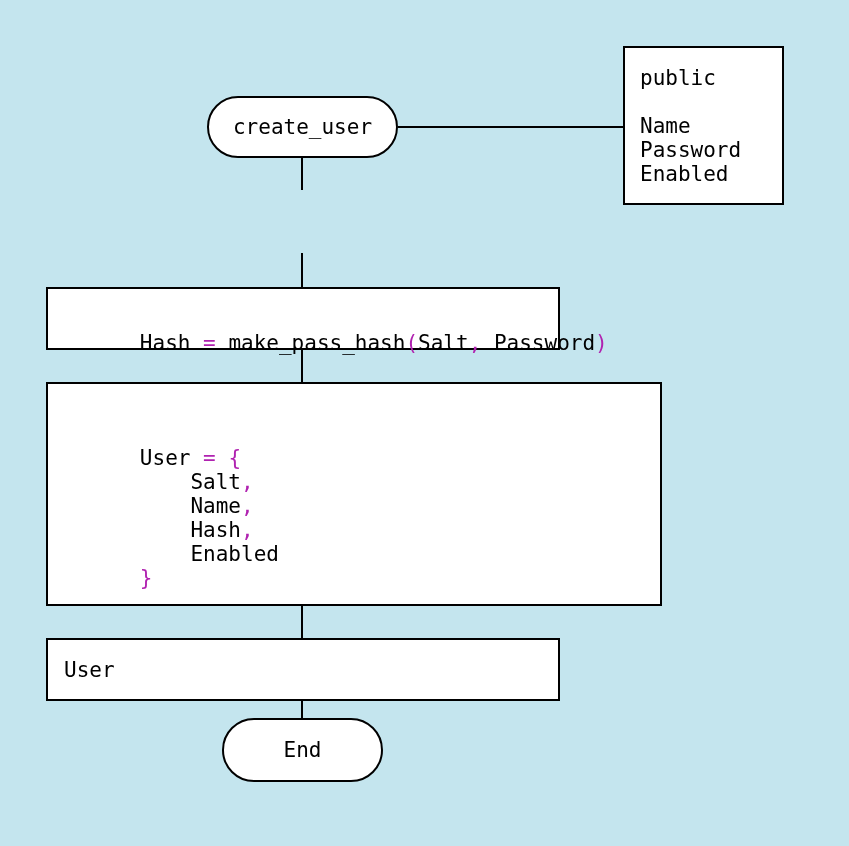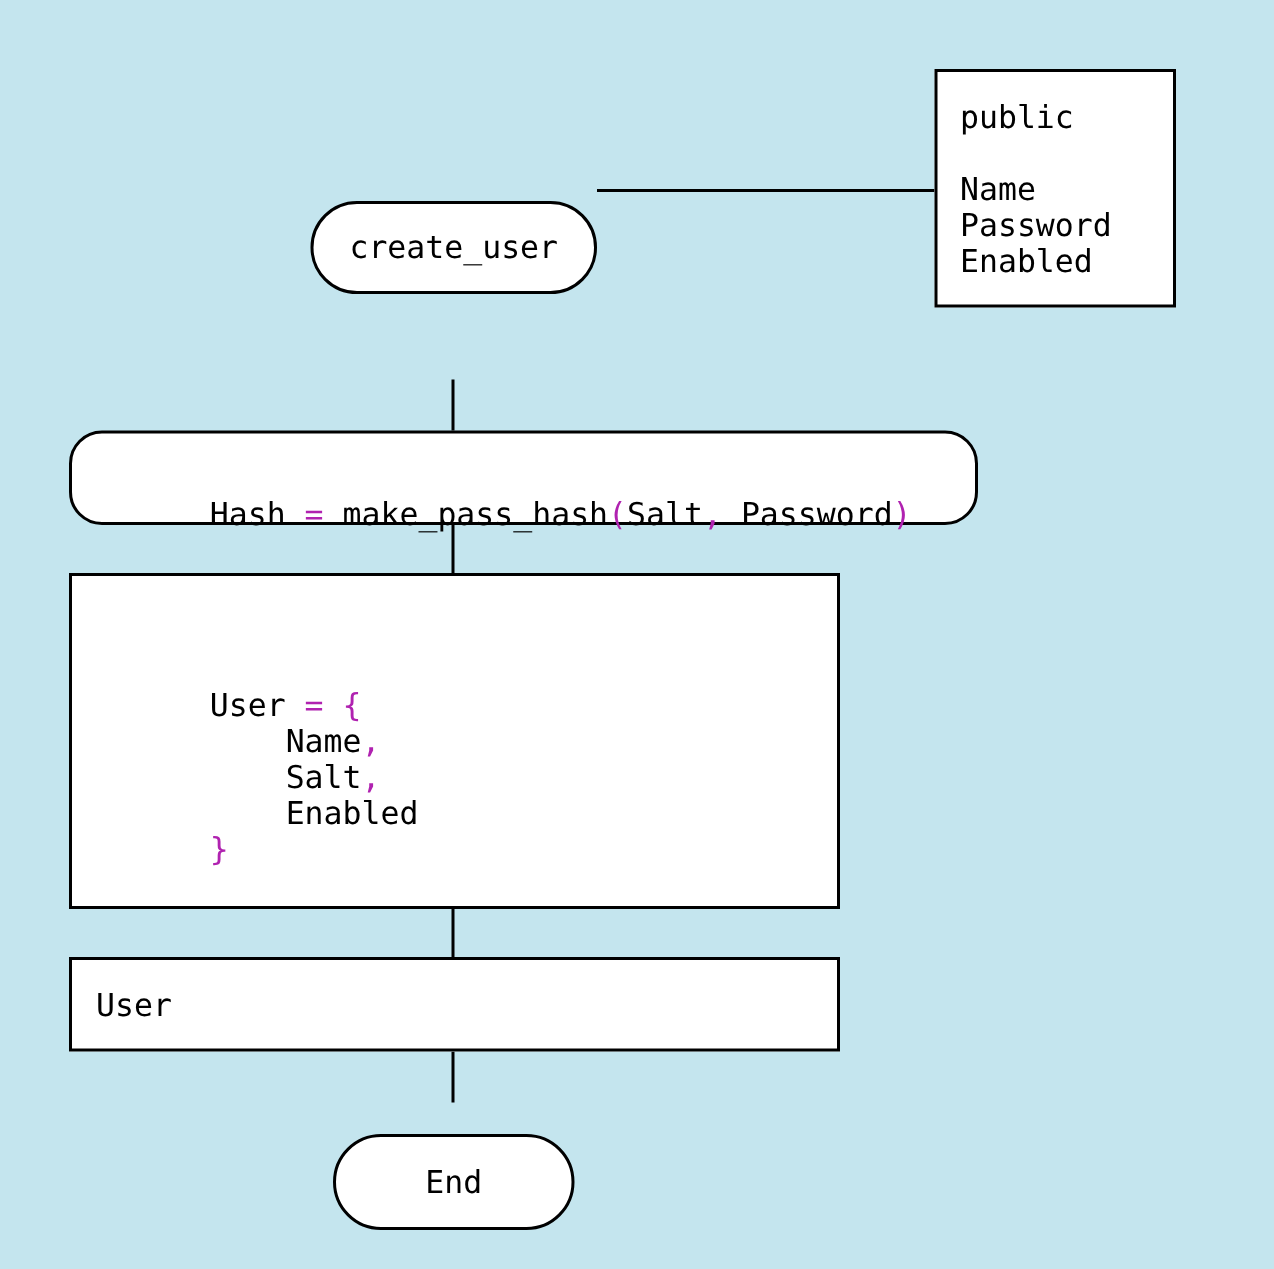--- a/index.html
+++ b/index.html
@@ -20,21 +20,20 @@
     position: absolute;
     background: var(--node_bg, #ffffff);
     border: 2px solid var(--line_color, #000000);
     box-sizing: border-box;
   }
   .stadium {
     border-radius: 33px;
     display: flex;
     align-items: center;
     justify-content: center;
-    margin-top: 38px;
   }
   .rect {
     display: flex;
     flex-direction: column;
     justify-content: center;
     padding-left: 16px;
     white-space: pre;
   }
   .code-line {
     height: 24px;
@@ -68,35 +67,38 @@
 
   <div class="node rect" style="left:623px; top:46px; width:161px; height:159px; padding-left:15px;">
     <div class="code-line">public</div>
     <div class="code-line"></div>
     <div class="code-line">Name</div>
     <div class="code-line">Password</div>
     <div class="code-line">Enabled</div>
   </div>
 
 
-  <div class="node rect" style="left:46px; top:287px; width:606px; height:63px;border-radius:22px;">
+  <div class="node rect" style="left:46px; top:287px; width:514px; height:63px;">
     <div class="code-line">
       <span class="tok-code">Hash </span><span class="tok-op">=</span><span class="tok-code"> make_pass_hash</span><span class="tok-op">(</span><span class="tok-code">Salt</span><span class="tok-op">,</span><span class="tok-code"> Password</span><span class="tok-op">)</span>
     </div>
   </div>
 
-  <div class="node rect" style="left:46px; top:382px; width:514px; height:224px;">
+  <div class="node rect" style="left:46px; top:382px; width:616px; height:224px;">
     <div class="code-line">
       <span class="tok-code">User </span><span class="tok-op">=</span><span class="tok-code"> </span><span class="tok-op">{</span>
+    </div>
+    <div class="code-line">
+      <span class="tok-code">    Salt</span><span class="tok-op">,</span>
     </div>
     <div class="code-line">
       <span class="tok-code">    Name</span><span class="tok-op">,</span>
     </div>
     <div class="code-line">
-      <span class="tok-code">    Salt</span><span class="tok-op">,</span>
+      <span class="tok-code">    Hash</span><span class="tok-op">,</span>
     </div>
     <div class="code-line">
       <span class="tok-code">    Enabled</span>
     </div>
     <div class="code-line">
       <span class="tok-op">}</span>
     </div>
   </div>
 
   <div class="node rect" style="left:46px; top:638px; width:514px; height:63px;">

